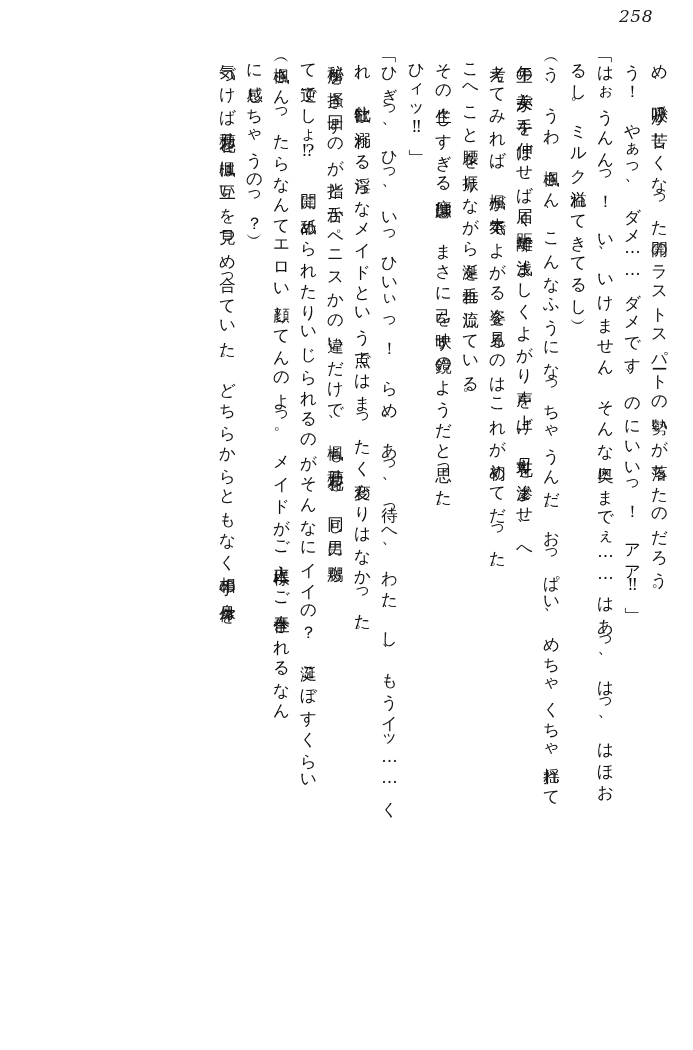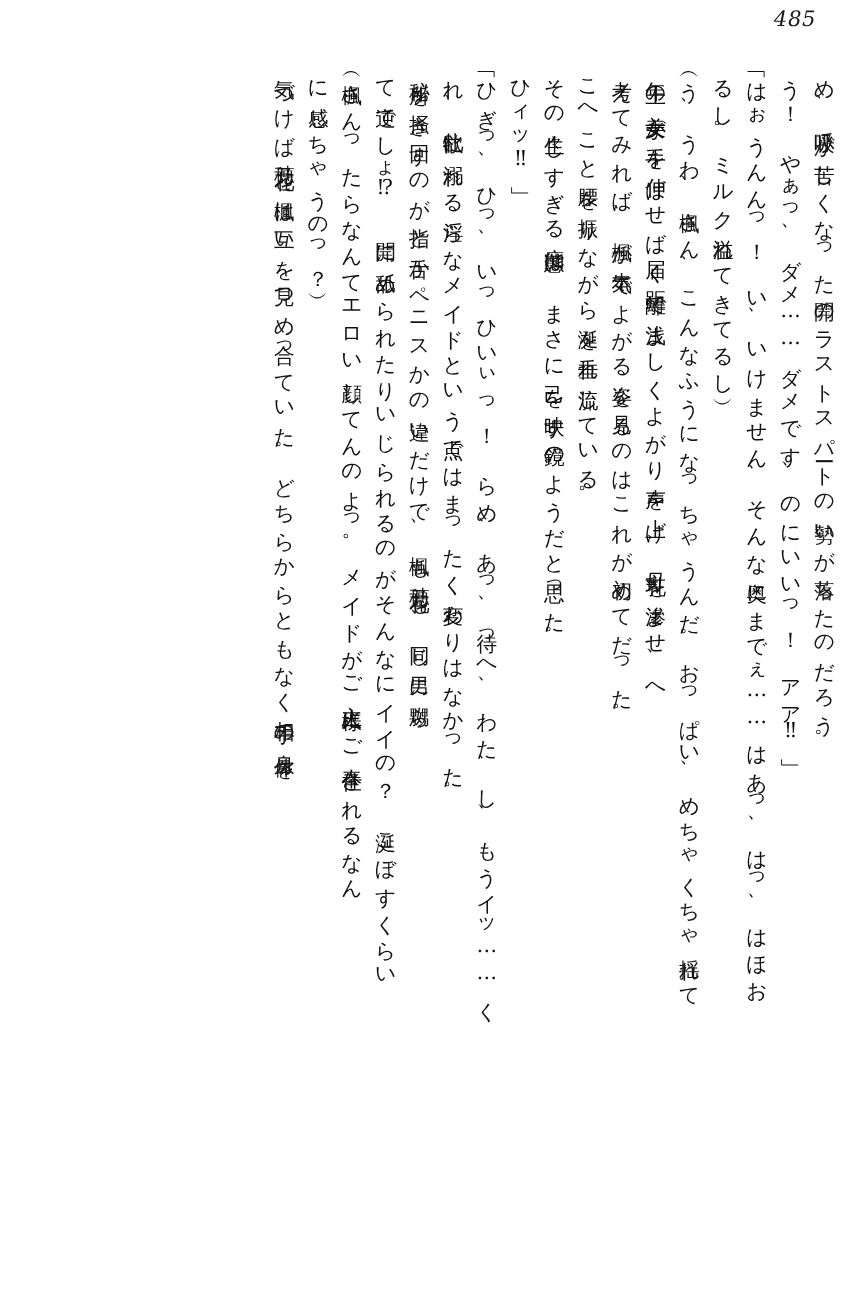--- a/index.html
+++ b/index.html
@@ -66,21 +66,21 @@
 
   
   .tcol:nth-child(odd) { color: #151515; }
   .tcol:nth-child(3n) { color: #0f0f0f; }
 </style>
 </head>
 <body>
 
 <div id="page">
 
-  <div id="page-number">485</div>
+  <div id="page-number">258</div>
 
   <div id="body-text">
     <div class="tcol">め、呼吸が苦しくなった開のラストスパートの勢いが落ちたのだろう。</div>
     <div class="tcol">う！　やぁっ、ダメ……ダメです、のにいいっ！　アア‼」</div>
     <div class="tcol">「はぉうんんっ！　い、いけません、そんな奥にまでぇ……はあっ、はっ、はほお</div>
     <div class="tcol">るし。ミルク溢れてきてるし）</div>
     <div class="tcol">（う、うわ、楓さん、こんなふうになっちゃうんだ。おっぱい、めちゃくちゃ揺れて</div>
     <div class="tcol">年上の美女が手を伸ばせば届く距離で浅ましくよがり声を上げ、母乳を滲ませ、へ</div>
     <div class="tcol">考えてみれば、楓が本気でよがる姿を見るのはこれが初めてだった。</div>
     <div class="tcol">こへこと腰を振りながら涎を垂れ流している。</div>

